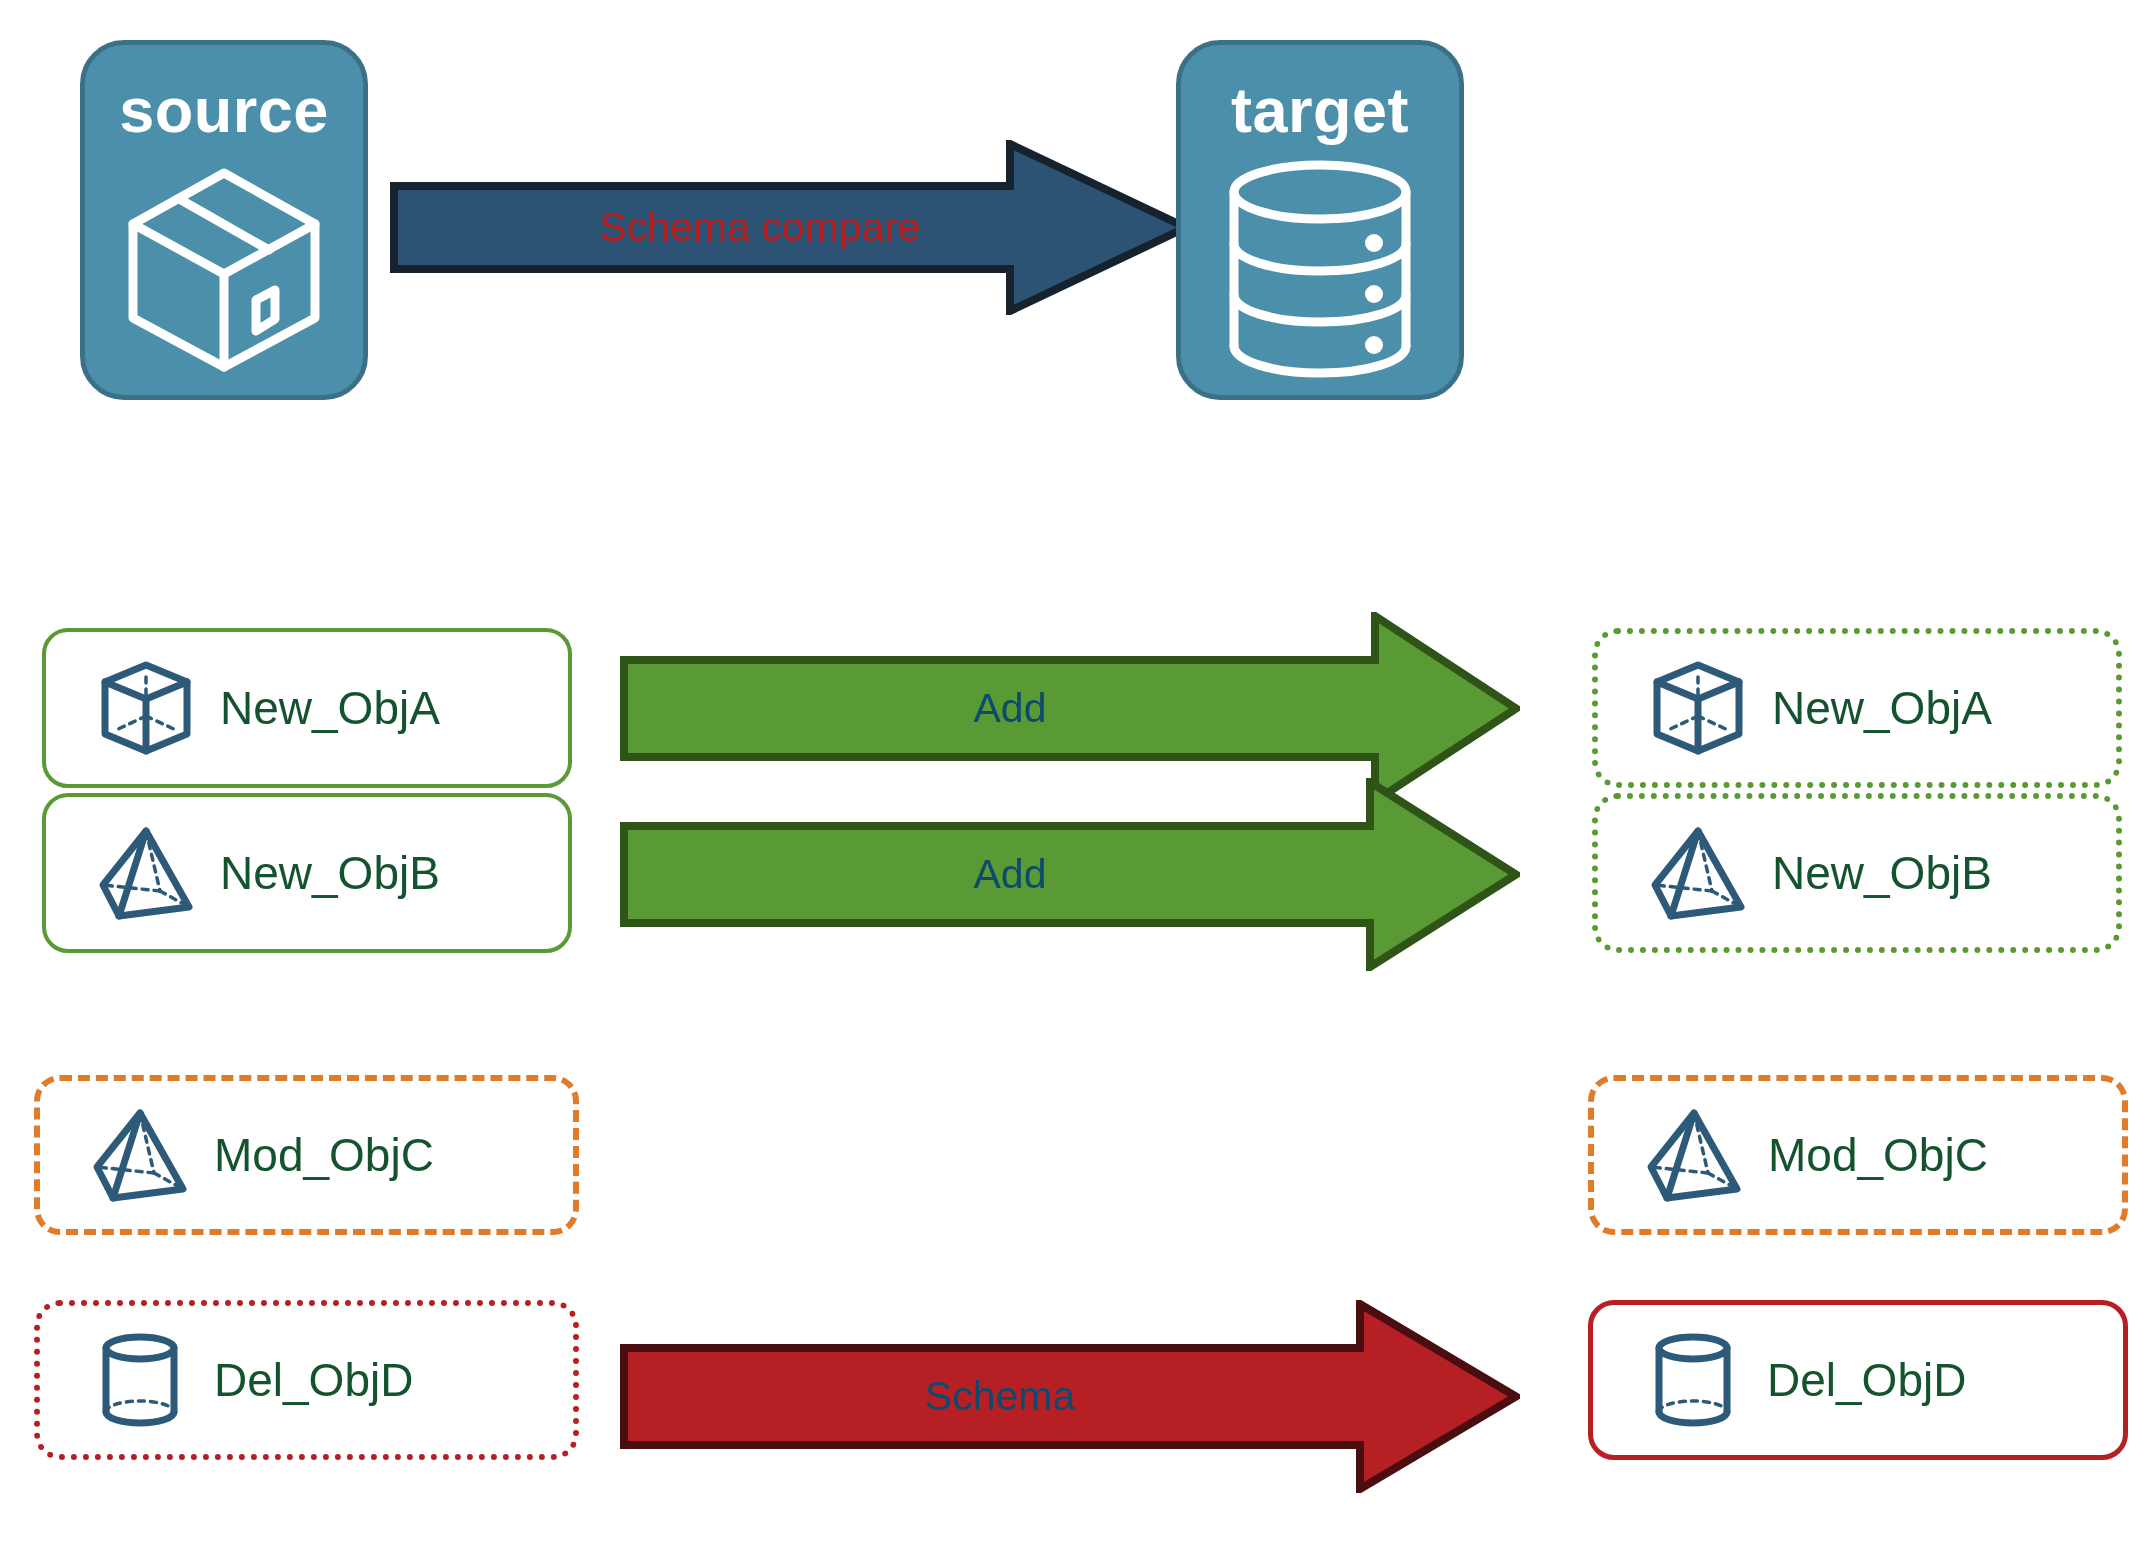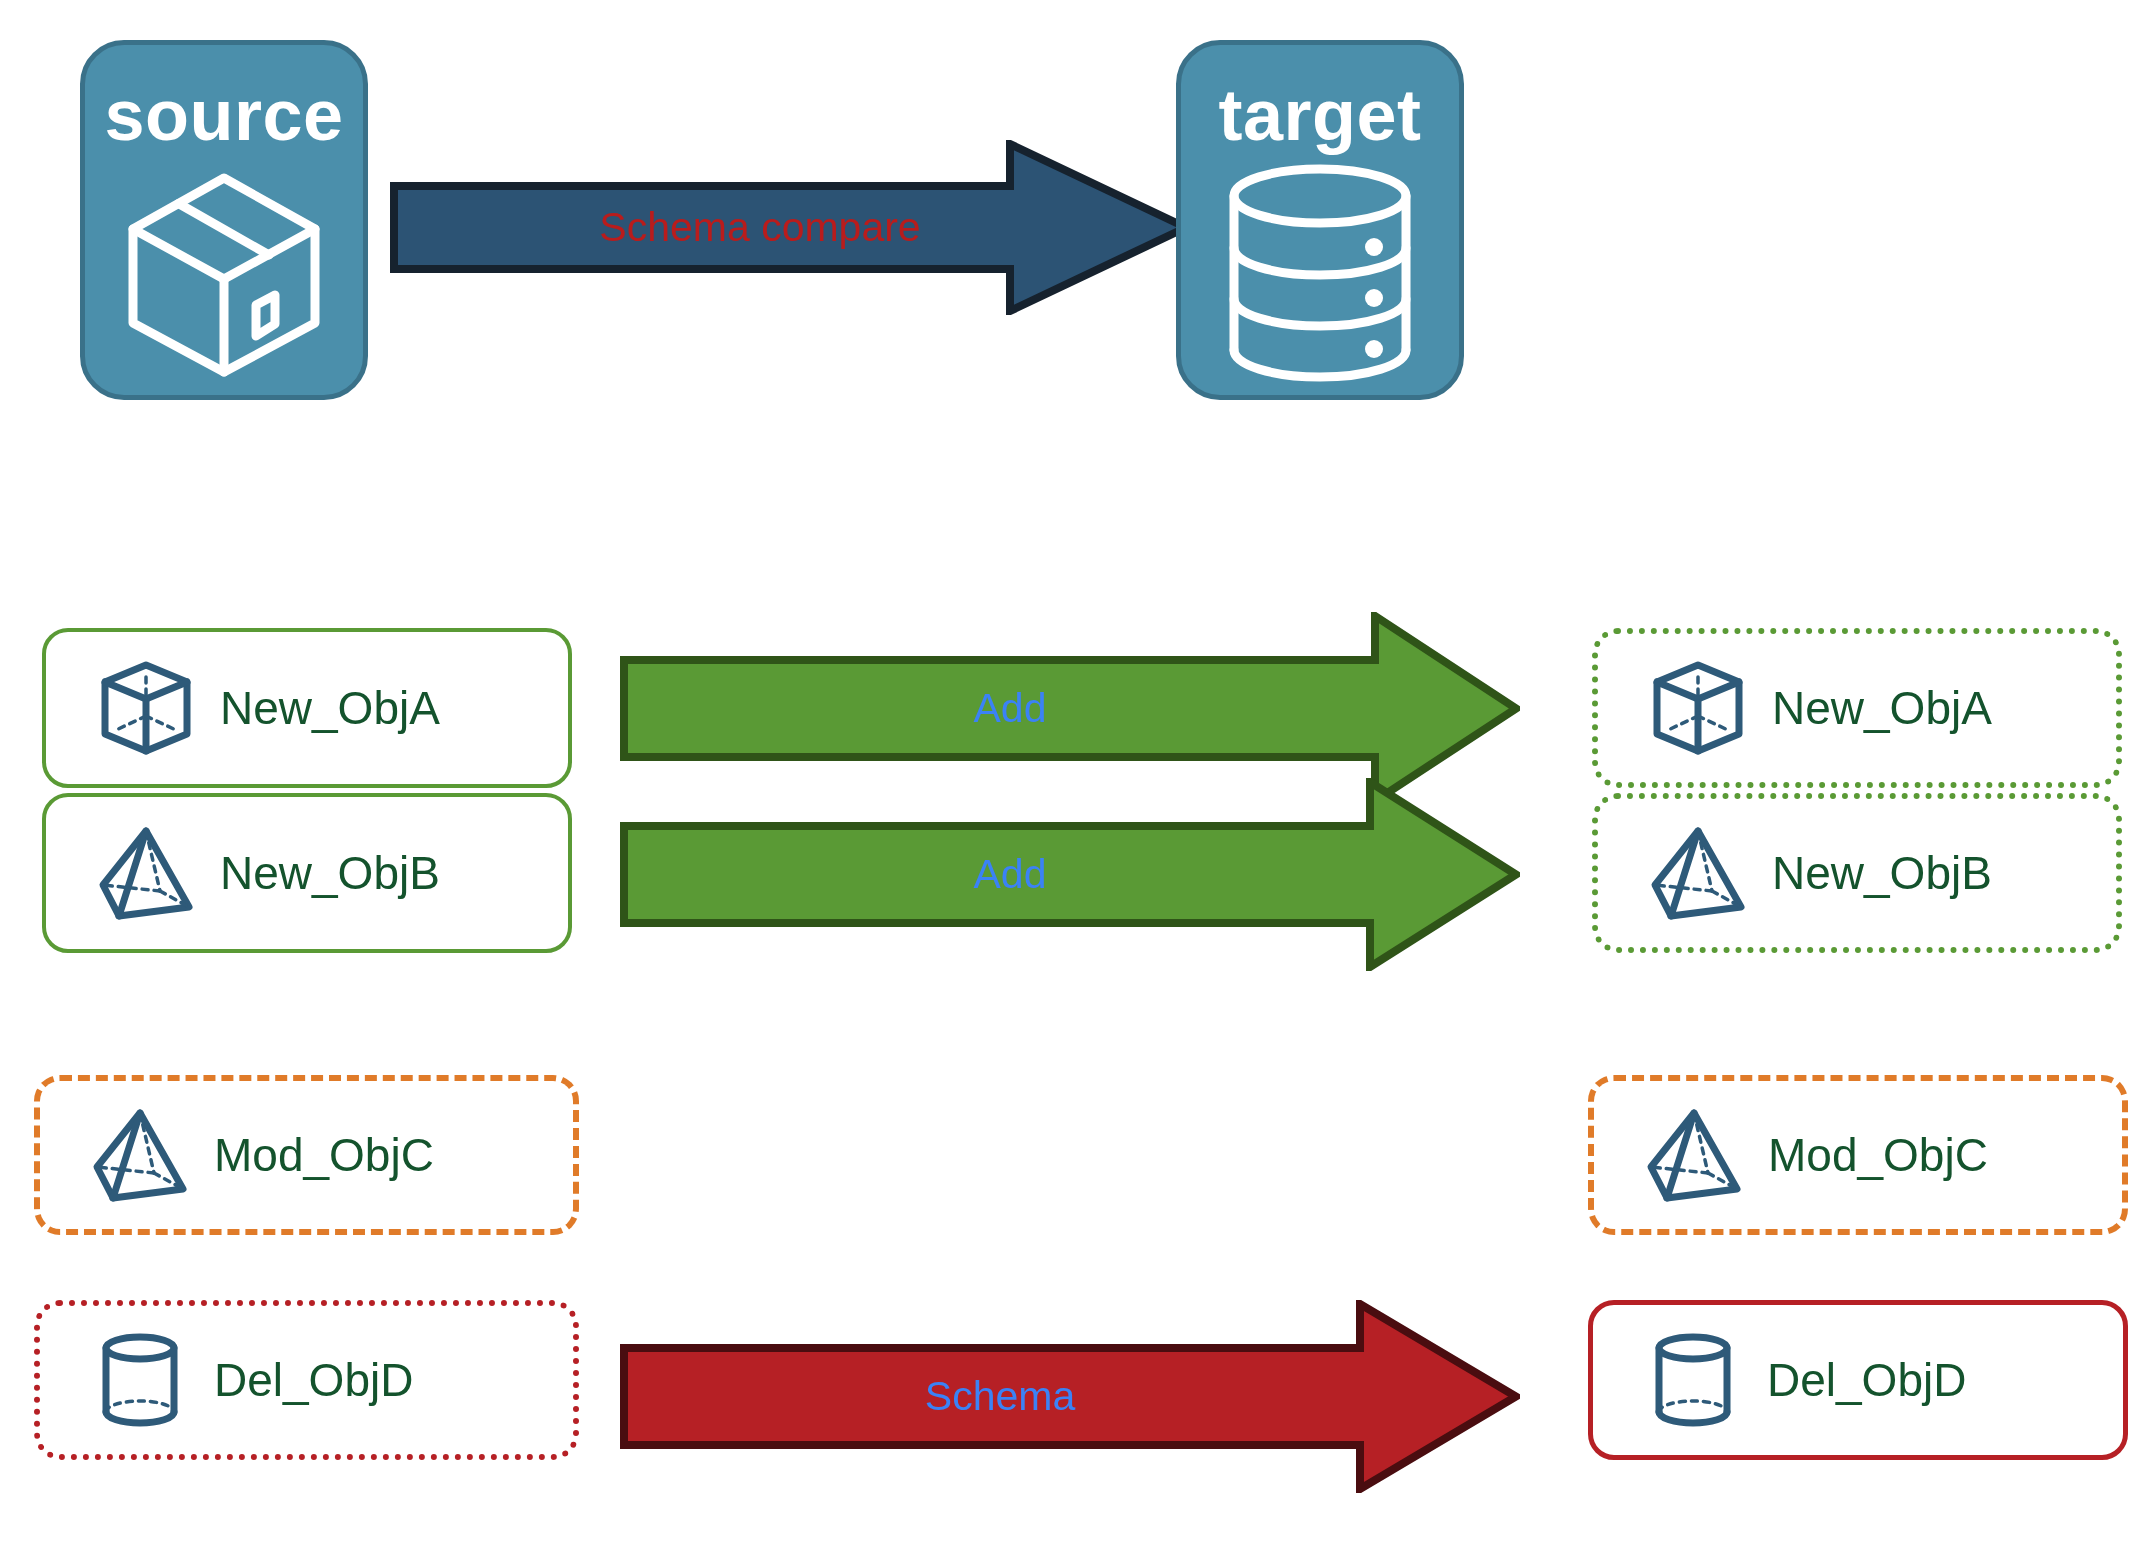--- a/index.html
+++ b/index.html
@@ -14,21 +14,21 @@
   
   .endpoint{
     position:absolute;
     background:#4b8fab;
     border:5px solid #3a7189;
     border-radius:44px;
     box-sizing:border-box;
     display:flex;flex-direction:column;align-items:center;
   }
   .endpoint-label{
-    color:#ffffff;font-weight:bold;font-size:72px;letter-spacing:.5px;
+    color:#ffffff;font-weight:bold;font-size:63px;letter-spacing:.5px;
     margin-top:34px;line-height:1;
   }
   .endpoint-icon{flex:1;display:flex;align-items:center;justify-content:center;width:100%;}
   .endpoint-icon svg{display:block;}
 
   #source-panel{left:80px;top:40px;width:288px;height:360px;}
   #target-panel{left:1176px;top:40px;width:288px;height:360px;}
 
   
   #compare-arrow{position:absolute;left:390px;top:140px;width:800px;height:175px;}
@@ -59,21 +59,21 @@
   .b-dashed-orange{border:6px dashed #e07b29;}
   .b-dotted-red  {border:6px dotted #b62025;}
   .b-solid-red   {border:5px solid #b62025;}
 
   
   .action-arrow{position:absolute;}
   .action-arrow svg{display:block;width:100%;height:100%;}
   .action-arrow .arrow-text{
     position:absolute;left:0;top:0;right:0;bottom:0;
     display:flex;align-items:center;justify-content:center;
-    color:#3b82f6;font-size:41px;pointer-events:none;text-align:center;
+    color:#0c4a6e;font-size:41px;pointer-events:none;text-align:center;
   }
 </style>
 </head>
 <body>
 
 <div class="stage">
 
   <div class="endpoint" id="source-panel">
     <div class="endpoint-label">source</div>
     <div class="endpoint-icon">

